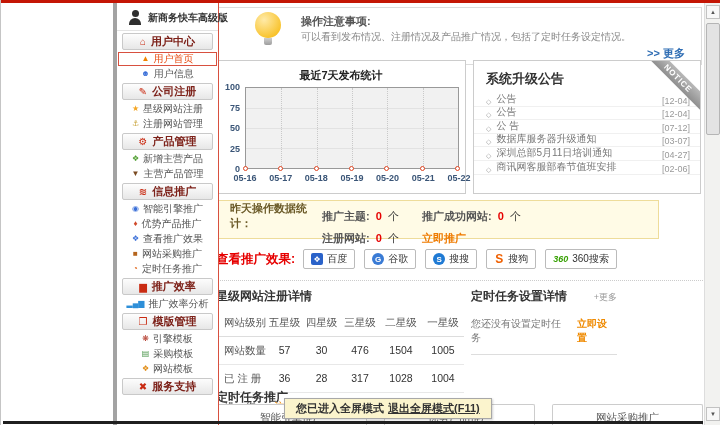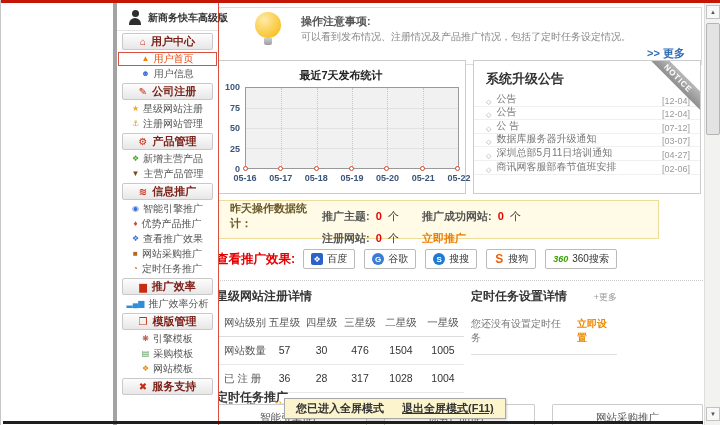--- a/index.html
+++ b/index.html
@@ -111,21 +111,21 @@
                 border-bottom:1px solid #ddd; font-size:10px; color:#777; }
   .timer-action { color:#ef8a00; font-weight:bold; cursor:pointer;margin-left:16px; }
 
   
   .product-title { position:absolute; left:215px; top:389px; font-size:12px; font-weight:bold; color:#333; }
   .product-row { position:absolute; left:215px; top:404px; width:487px; display:flex; gap:17px; }
   .p-box { flex:1; height:30px; border:1px solid #ccc; border-bottom:none; border-radius:2px 2px 0 0;
            display:flex; justify-content:center; padding-top:6px; font-size:10.5px; color:#555; background:#fff; }
 
   
-  .fullscreen-tip { position:absolute; left:283px; top:398px; height:21px; display:flex; align-items:center; gap:18px;
+  .fullscreen-tip { position:absolute; left:283px; top:398px; height:21px; display:flex; align-items:center; gap:4px;
                     background:#fbf4cd; border:1px solid #a8a8a8; padding:0 11px; font-size:11px; font-weight:bold;
                     color:#333; z-index:12; box-shadow:1px 1px 2px rgba(0,0,0,.18); white-space:nowrap; }
   .fullscreen-tip .exit { text-decoration:underline; cursor:pointer; }
 
   .bottom-line { position:absolute; left:2px; right:17px; bottom:1px; height:3px; background:#1f1f1f; z-index:10; }
 
   
   .scrollbar { position:absolute; right:0; top:3px; bottom:0; width:16px; background:#f2f2f0;
                border-left:1px solid #ddd; z-index:11; }
   .sb-btn { position:absolute; left:1px; width:14px; height:14px; background:#f8f8f8; border:1px solid #c2c2c2;

